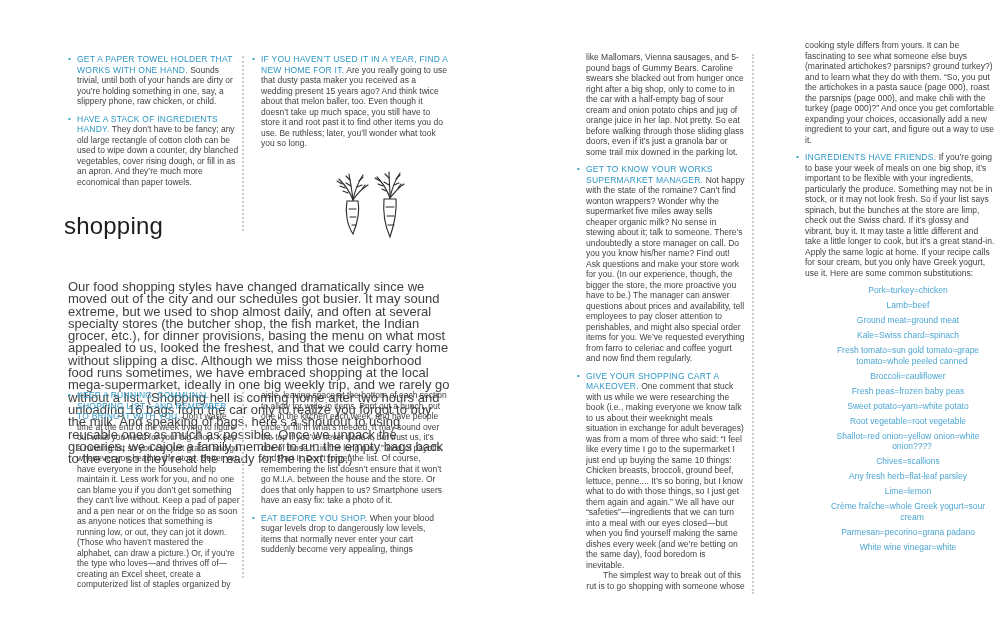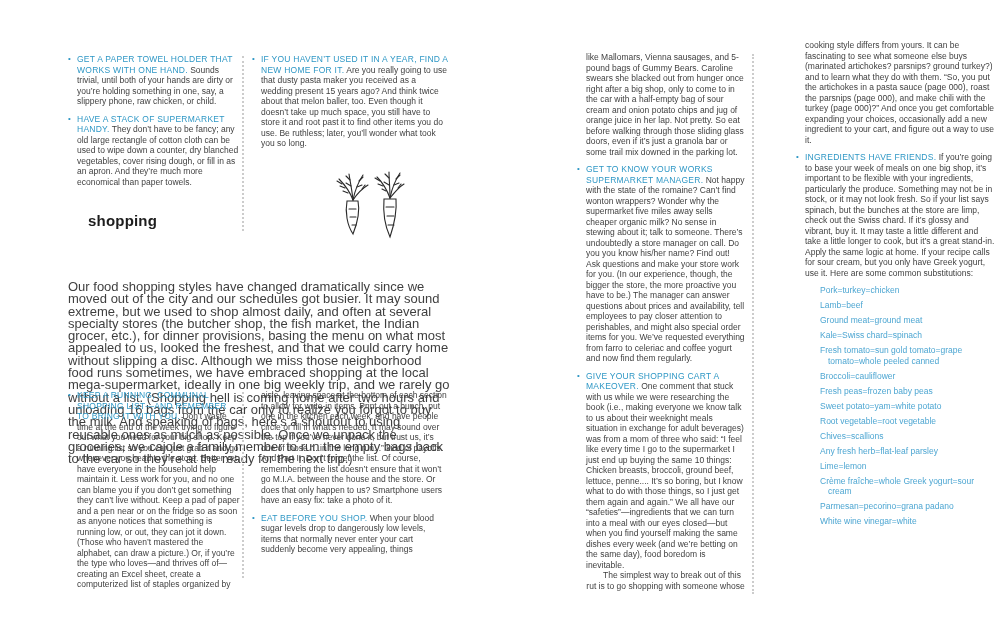--- a/index.html
+++ b/index.html
@@ -15,43 +15,43 @@
   .spread{position:relative;width:1000px;height:625px;background:#fff;}
   .col{position:absolute;font-size:8.5px;line-height:10.5px;color:var(--ink);}
   .vdiv{position:absolute;width:0;border-left:2px dotted var(--divider);}
   .tip{display:flex;margin-bottom:7px;}
   .tip .bullet{flex:none;width:9px;color:var(--accent);font-size:8px;line-height:10.5px;}
   .tip-body{flex:1;}
   .tip-label{color:var(--accent);font-weight:normal;letter-spacing:0.25px;}
   .tip-text{color:var(--ink);}
   .para{margin-bottom:7px;}
   .para-indent{text-indent:13px;text-align:center;}
-  .section-title{position:absolute;left:88px;top:212px;font-size:15px;font-weight:bold;color:var(--title-ink);letter-spacing:0.2px;}
+  .section-title{position:absolute;left:64px;top:212px;font-size:24px;font-weight:normal;color:var(--title-ink);letter-spacing:0.2px;}
   .intro{position:absolute;left:68px;top:249px;width:382px;font-size:13px;line-height:12.3px;color:var(--ink);margin-top:32px;}
   .carrots{position:absolute;left:328px;top:168px;}
   .sub-list{margin-left:18px;margin-top:4px;}
-  .sub-item{color:var(--list-blue);padding-left:14px;text-indent:-8px;margin-bottom:4.5px;line-height:10.5px;}
+  .sub-item{color:var(--list-blue);padding-left:14px;text-indent:-8px;margin-bottom:4.5px;line-height:10.5px;text-align:center;}
 </style>
 </head>
 <body>
 
 <div class="spread">
 
   <div class="col" style="left:68px;top:54px;width:172px;">
     <div class="tip">
       <span class="bullet">•</span>
       <div class="tip-body">
         <span class="tip-label">GET A PAPER TOWEL HOLDER THAT WORKS WITH ONE HAND.</span>
         <span class="tip-text">Sounds trivial, until both of your hands are dirty or you’re holding something in one, say, a slippery phone, raw chicken, or child.</span>
       </div>
     </div>
     <div class="tip">
       <span class="bullet">•</span>
       <div class="tip-body">
-        <span class="tip-label">HAVE A STACK OF SUPERMARKET HANDY.</span>
+        <span class="tip-label">HAVE A STACK OF INGREDIENTS HANDY.</span>
         <span class="tip-text">They don’t have to be fancy; any old large rectangle of cotton cloth can be used to wipe down a counter, dry blanched vegetables, cover rising dough, or fill in as an apron. And they’re much more economical than paper towels.</span>
       </div>
     </div>
   </div>
 
   <div class="vdiv" style="left:242px;top:56px;height:175px;"></div>
 
   <div class="col" style="left:252px;top:54px;width:196px;">
     <div class="tip">
       <span class="bullet">•</span>
@@ -150,20 +150,21 @@
     <div class="sub-list">
       <div class="sub-item">Pork=turkey=chicken</div>
       <div class="sub-item">Lamb=beef</div>
       <div class="sub-item">Ground meat=ground meat</div>
       <div class="sub-item">Kale=Swiss chard=spinach</div>
       <div class="sub-item">Fresh tomato=sun gold tomato=grape tomato=whole peeled canned</div>
       <div class="sub-item">Broccoli=cauliflower</div>
       <div class="sub-item">Fresh peas=frozen baby peas</div>
       <div class="sub-item">Sweet potato=yam=white potato</div>
       <div class="sub-item">Root vegetable=root vegetable</div>
+      <div class="sub-item">Shallot=red onion=yellow onion=white onion????</div>
       <div class="sub-item">Chives=scallions</div>
       <div class="sub-item">Any fresh herb=flat-leaf parsley</div>
       <div class="sub-item">Lime=lemon</div>
       <div class="sub-item">Crème fraîche=whole Greek yogurt=sour cream</div>
       <div class="sub-item">Parmesan=pecorino=grana padano</div>
       <div class="sub-item">White wine vinegar=white</div>
     </div>
   </div>
 
 </div>

